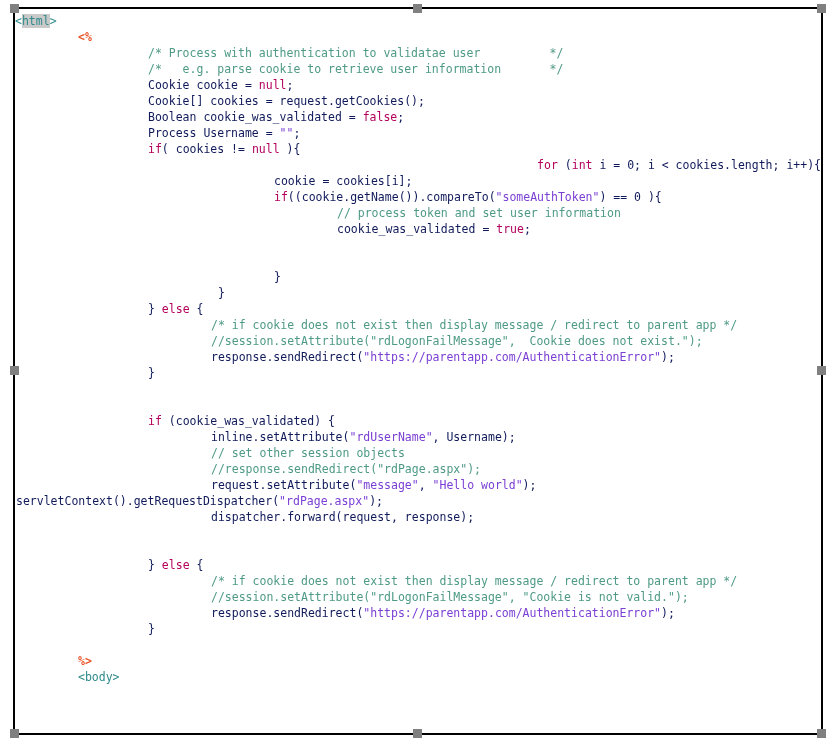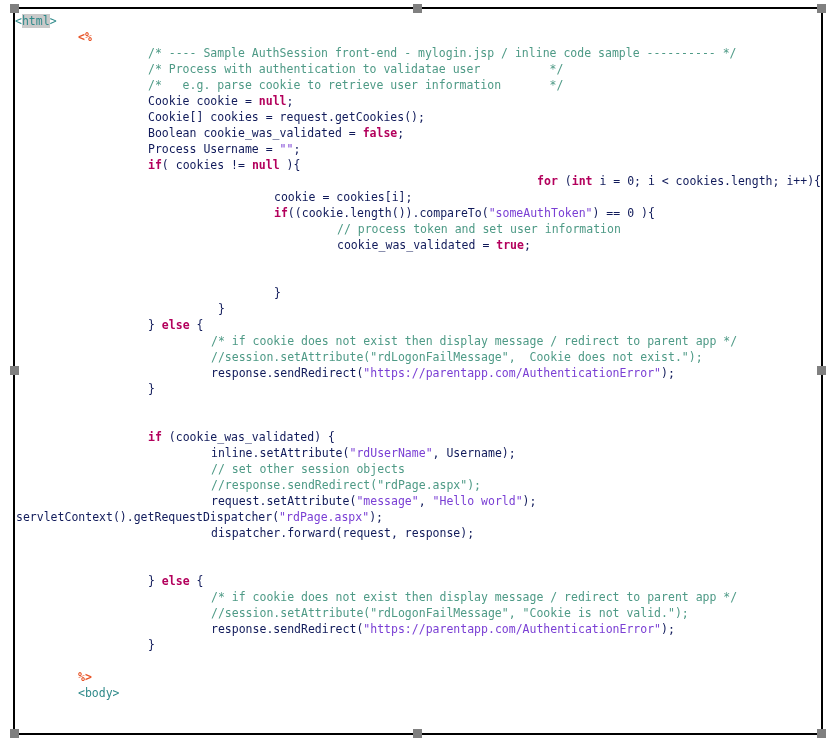--- a/index.html
+++ b/index.html
@@ -62,49 +62,48 @@
     color: #111111;
     letter-spacing: 0px;
   }
   .code-line.blank { height: 16px; }
 
   
   .tok-tag      { color: #2f8a8a; }
   .tok-tagmark  { color: #2f8a8a; }
   .tok-scriptlet{ color: #e8562a; font-weight: bold; }
   .tok-comment  { color: #4e9a86; }
-  .tok-keyword  { color: #b3005c; font-weight: bold; margin-top: 12px; }
+  .tok-keyword  { color: #b3005c; font-weight: normal; margin-top: 12px; }
   .tok-type     { color: #101a5a; }
   .tok-string   { color: #7a3fd4; }
   .tok-plain    { color: #101a5a; }
   .tok-punct    { color: #101a5a; }
 
   .tag-highlight {
     background: #c9c9c9;
   }
 </style>
 </head>
 <body>
 
 <div id="object-frame">
 
   <div id="code-surface">
       <div class="code-line" style="padding-left: 0px;"><span class="tok-tagmark">&lt;</span><span class="tok-tag tag-highlight">html</span><span class="tok-tagmark">&gt;</span></div>
       <div class="code-line" style="padding-left: 63px;"><span class="tok-scriptlet">&lt;%</span></div>
-      <div class="code-line" style="padding-left: 133px;"><span class="tok-comment">/* ---- Sample AuthSession front-end - mylogin.jsp / inline code sample ---------- */</span></div>
       <div class="code-line" style="padding-left: 133px;"><span class="tok-comment">/* Process with authentication to validatae user          */</span></div>
       <div class="code-line" style="padding-left: 133px;"><span class="tok-comment">/*   e.g. parse cookie to retrieve user information       */</span></div>
       <div class="code-line" style="padding-left: 133px;"><span class="tok-type">Cookie cookie = </span><span class="tok-keyword">null</span><span class="tok-punct">;</span></div>
       <div class="code-line" style="padding-left: 133px;"><span class="tok-type">Cookie[] cookies = request.getCookies();</span></div>
       <div class="code-line" style="padding-left: 133px;"><span class="tok-type">Boolean cookie_was_validated = </span><span class="tok-keyword">false</span><span class="tok-punct">;</span></div>
       <div class="code-line" style="padding-left: 133px;"><span class="tok-type">Process Username = </span><span class="tok-string">""</span><span class="tok-punct">;</span></div>
       <div class="code-line" style="padding-left: 133px;"><span class="tok-keyword">if</span><span class="tok-plain">( cookies != </span><span class="tok-keyword">null</span><span class="tok-plain"> ){</span></div>
       <div class="code-line" style="padding-left: 203px; text-align: right;"><span class="tok-keyword">for</span><span class="tok-plain"> (</span><span class="tok-keyword">int</span><span class="tok-plain"> i = 0; i &lt; cookies.length; i++){</span></div>
       <div class="code-line" style="padding-left: 259px;"><span class="tok-plain">cookie = cookies[i];</span></div>
-      <div class="code-line" style="padding-left: 259px;"><span class="tok-keyword">if</span><span class="tok-plain">((cookie.length()).compareTo(</span><span class="tok-string">"someAuthToken"</span><span class="tok-plain">) == 0 ){</span></div>
+      <div class="code-line" style="padding-left: 259px;"><span class="tok-keyword">if</span><span class="tok-plain">((cookie.getName()).compareTo(</span><span class="tok-string">"someAuthToken"</span><span class="tok-plain">) == 0 ){</span></div>
       <div class="code-line" style="padding-left: 322px;"><span class="tok-comment">// process token and set user information</span></div>
       <div class="code-line" style="padding-left: 322px;"><span class="tok-plain">cookie_was_validated = </span><span class="tok-keyword">true</span><span class="tok-punct">;</span></div>
       <div class="code-line blank">&nbsp;</div>
       <div class="code-line blank">&nbsp;</div>
       <div class="code-line" style="padding-left: 259px;"><span class="tok-plain">}</span></div>
       <div class="code-line" style="padding-left: 203px;"><span class="tok-plain">}</span></div>
       <div class="code-line" style="padding-left: 133px;"><span class="tok-plain">} </span><span class="tok-keyword">else</span><span class="tok-plain"> {</span></div>
       <div class="code-line" style="padding-left: 196px;"><span class="tok-comment">/* if cookie does not exist then display message / redirect to parent app */</span></div>
       <div class="code-line" style="padding-left: 196px;"><span class="tok-comment">//session.setAttribute("rdLogonFailMessage",  Cookie does not exist.");</span></div>
       <div class="code-line" style="padding-left: 196px;"><span class="tok-plain">response.sendRedirect(</span><span class="tok-string">"https://parentapp.com/AuthenticationError"</span><span class="tok-punct">);</span></div>

